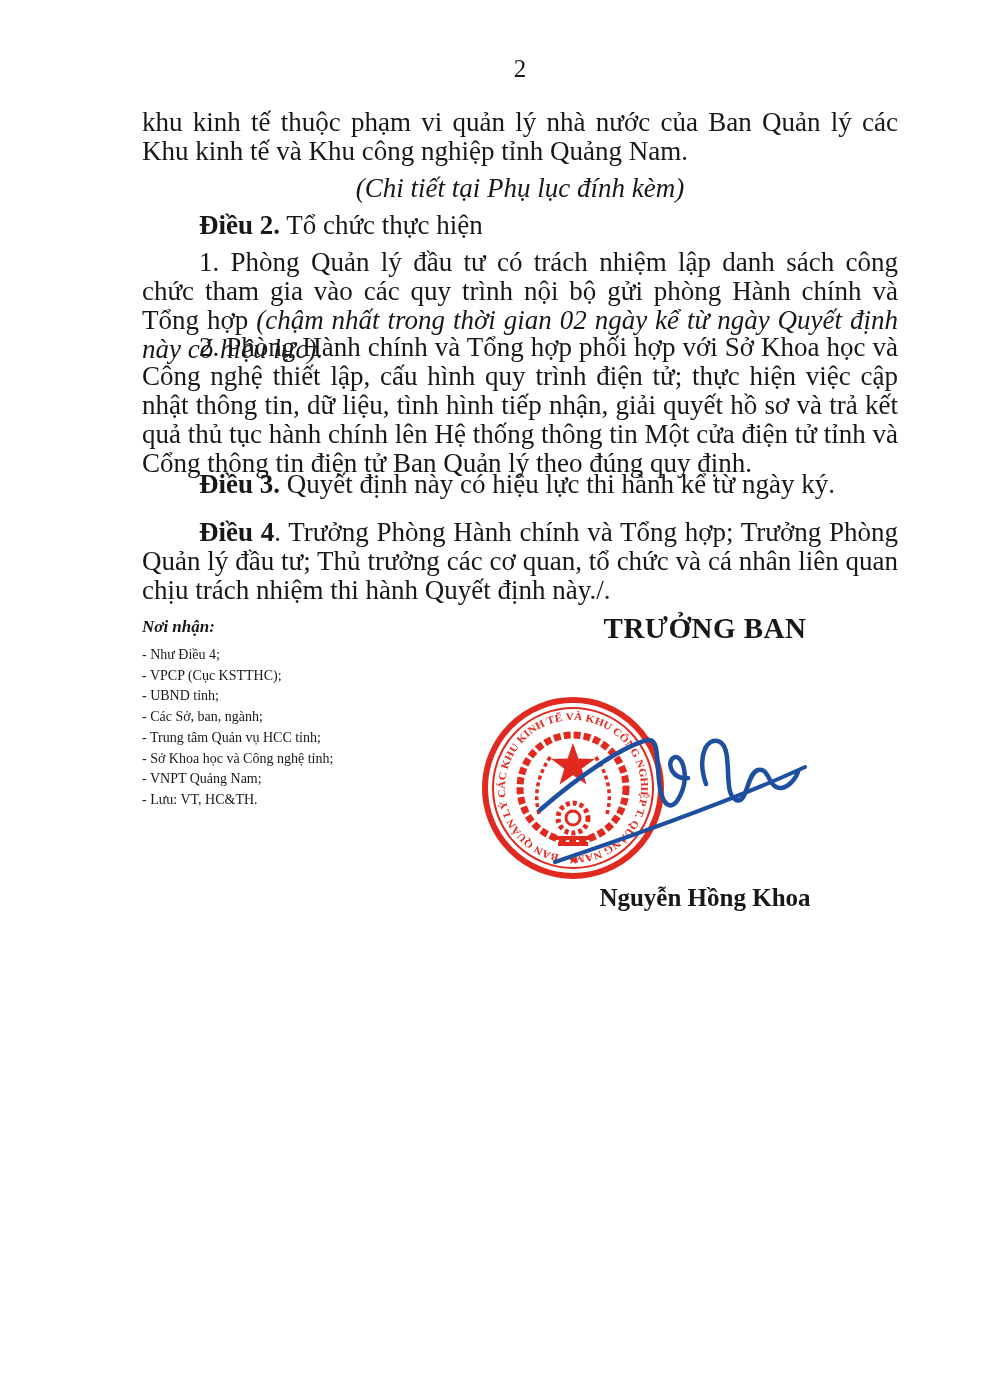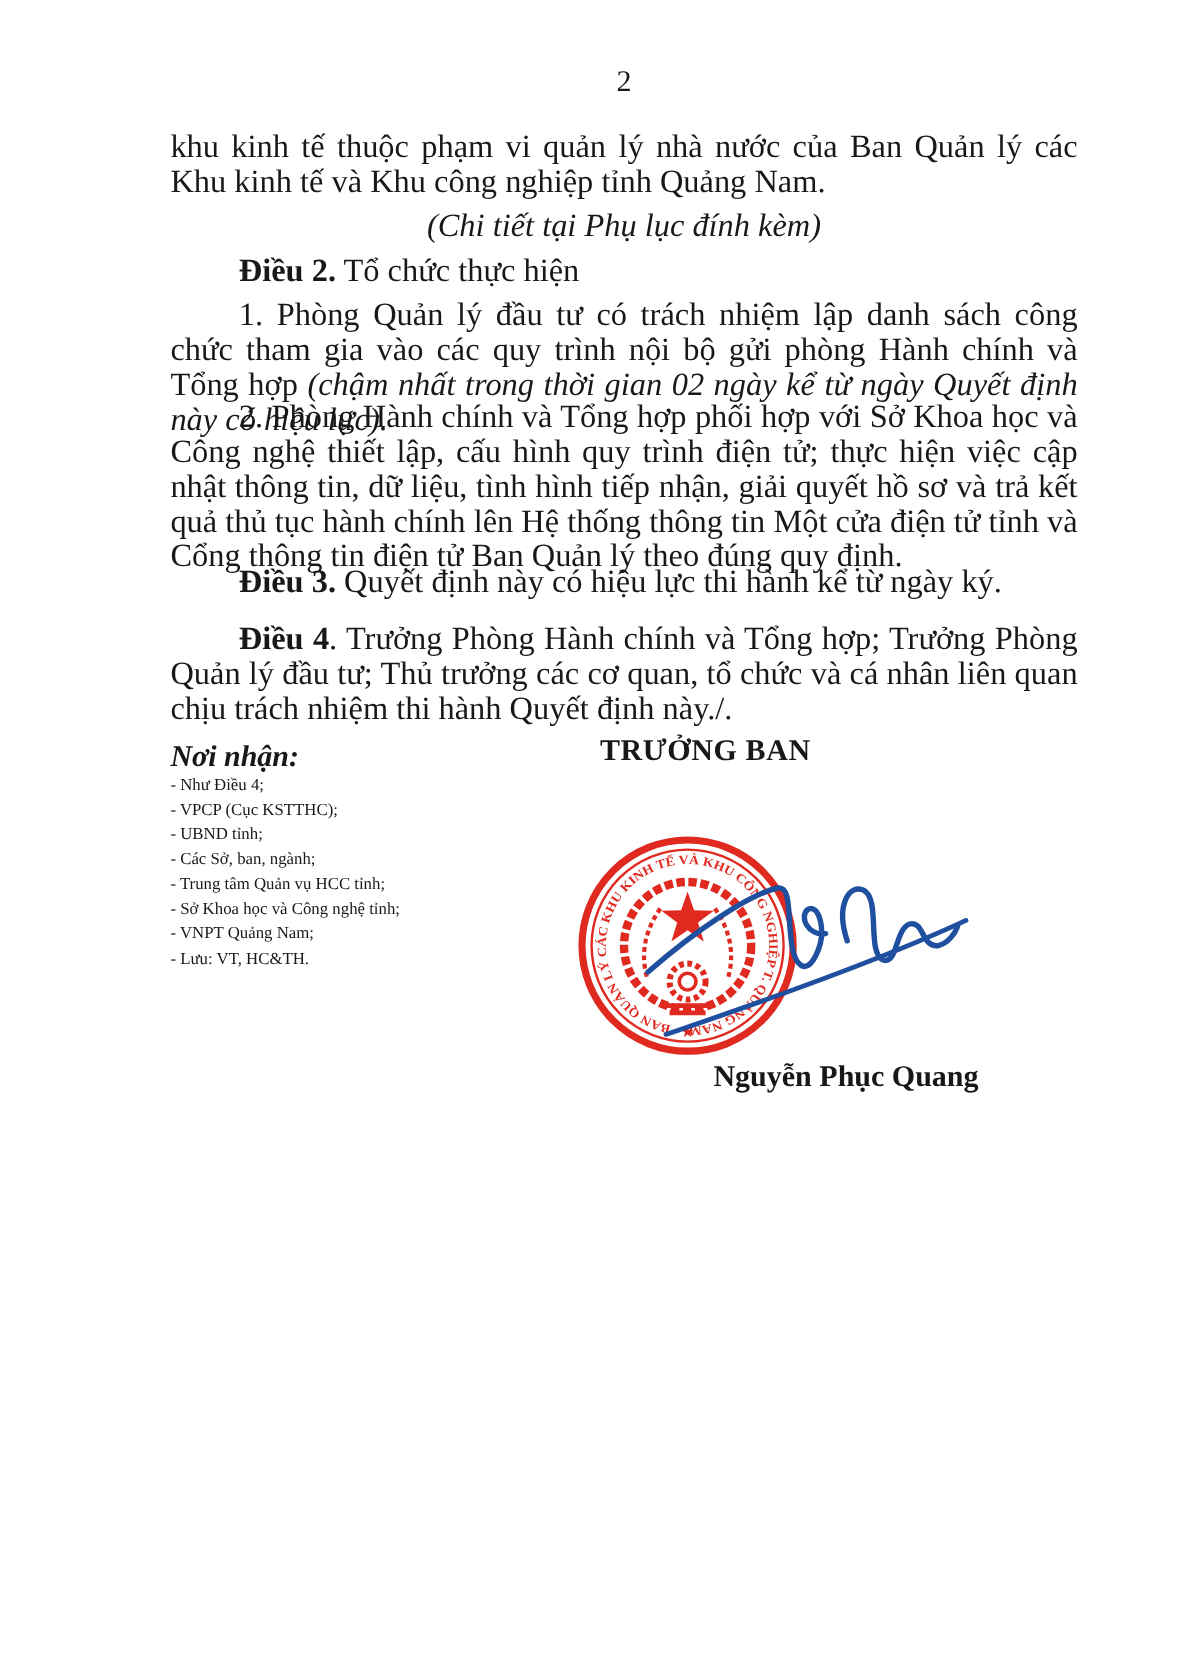--- a/index.html
+++ b/index.html
@@ -13,24 +13,24 @@
   .ital { font-style:italic; }
   .bold { font-weight:bold; }
   #page-number { top:54px; text-align:center; font-size:25px; }
   #para-cont { top:108px; }
   #attachment-note { top:174px; font-style:italic; text-align:center; }
   #article2-heading { top:211px; }
   #article2-item1 { top:248px; }
   #article2-item2 { top:333px; }
   #article3 { top:470px; }
   #article4 { top:502px;margin-top:16px; }
-  #recipients-heading { position:absolute; left:142px; top:617px; font-size:25px; font-weight:bold; font-style:italic; }
+  #recipients-heading { position:absolute; left:142px; top:617px; font-size:17px; font-weight:bold; font-style:italic; }
   #recipients-list { position:absolute; left:142px; top:645px; font-size:14px; line-height:20.7px; }
-  #sign-title { position:absolute; left:500px; top:612px; width:410px; 
-    font-weight:bold; font-size:25px; letter-spacing:0.5px; }
+  #sign-title { position:absolute; left:500px; top:612px; width:410px; text-align:center;
+    font-weight:bold; font-size:29px; letter-spacing:0.5px; }
   #seal-svg { position:absolute; left:473px; top:688px; z-index:1; }
   #signature-svg { position:absolute; left:510px; top:690px; z-index:2; }
   #signer-name { position:absolute; left:500px; top:884px; width:410px; text-align:center;
     font-weight:bold; font-size:25px; z-index:3; }
 </style>
 </head>
 <body>
 
 <div class="page">
 
@@ -96,15 +96,15 @@
     <circle cx="100" cy="130" r="7" fill="none" stroke-width="3" stroke="#e02a20"></circle>
     <path d="M 80 150 L 120 150 M 85 156 L 115 156" fill="none" stroke-width="4" stroke="#e02a20"></path>
   </svg>
 
   <svg id="signature-svg" width="320" height="190" viewBox="0 0 320 190">
     <path d="M 30 120 C 70 85, 115 55, 138 50 C 150 48, 146 75, 150 98 C 153 116, 162 122, 170 106 C 180 86, 172 62, 163 68 C 156 74, 163 90, 178 88" fill="none" stroke-width="4.5" stroke-linecap="round" stroke-linejoin="round" stroke="#1f4f9f"></path>
     <path d="M 196 94 C 186 64, 198 46, 210 52 C 224 60, 212 104, 226 110 C 238 114, 236 84, 248 80 C 260 77, 258 100, 272 98 C 280 96, 286 88, 288 82" fill="none" stroke-width="4.5" stroke-linecap="round" stroke-linejoin="round" stroke="#1f4f9f"></path>
     <path d="M 45 172 C 110 150, 220 112, 295 77" fill="none" stroke-width="4" stroke-linecap="round" stroke="#1f4f9f"></path>
   </svg>
 
-  <div id="signer-name">Nguyễn Phục Quang</div>
+  <div id="signer-name">Nguyễn Hồng Khoa</div>
 
 </div>
 
 </body></html>

